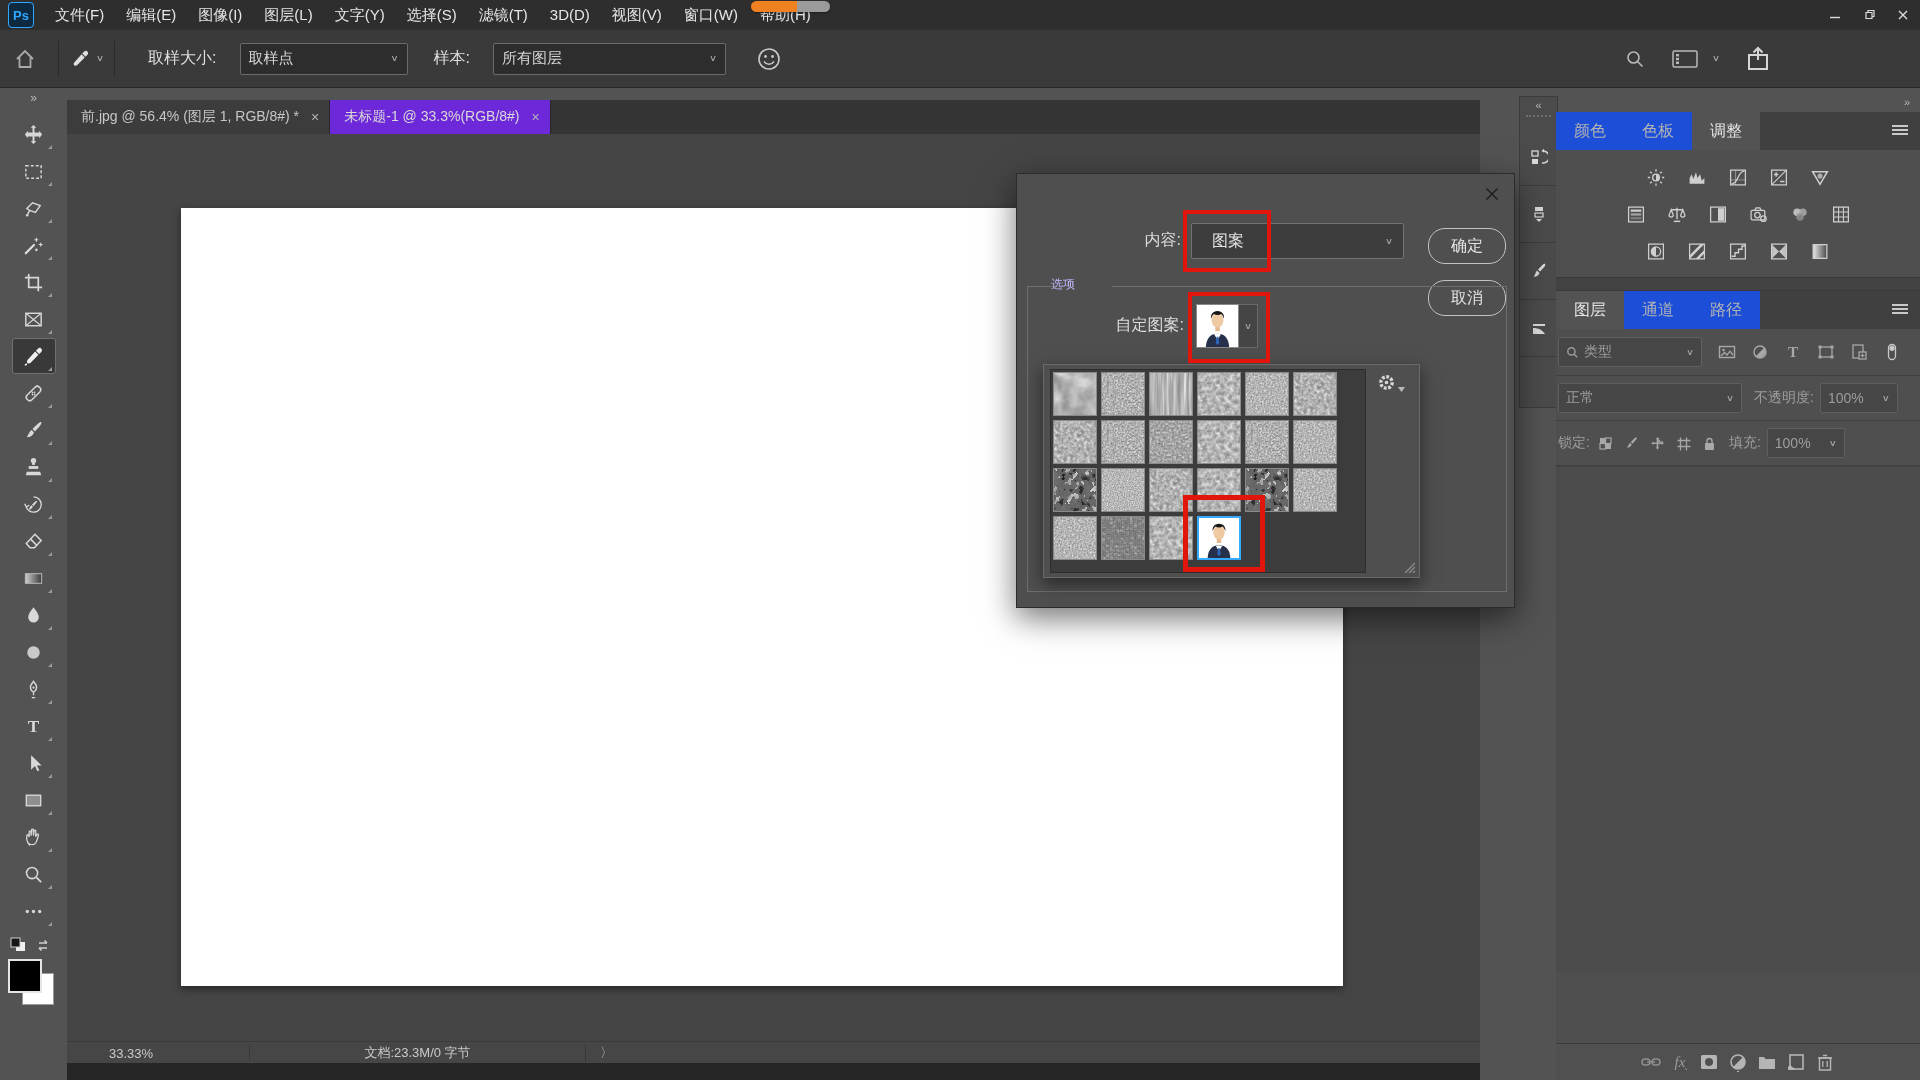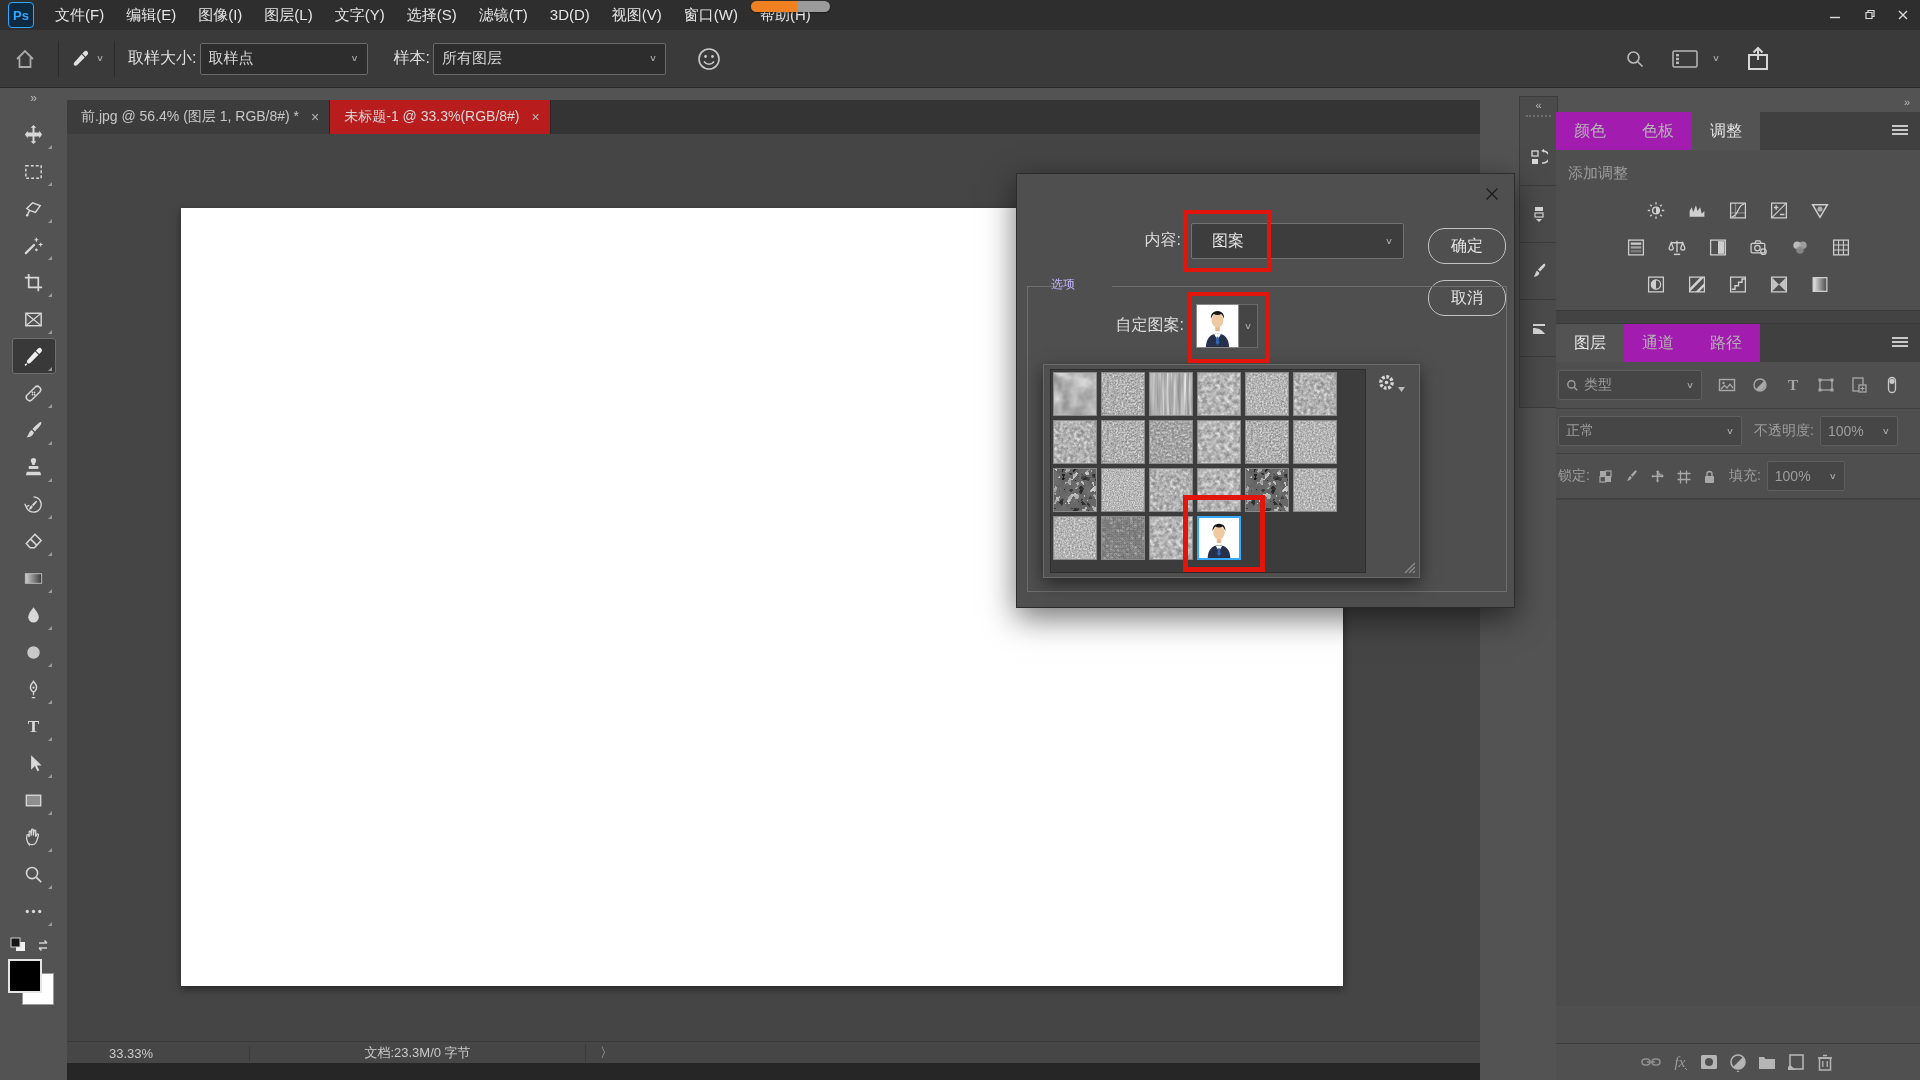--- a/index.html
+++ b/index.html
@@ -12,50 +12,50 @@
            color:#31a8ff;font-size:13px;font-weight:bold;display:flex;align-items:center;justify-content:center}
   .menu-item{padding:0 11px;font-size:15px;color:#e6e6e6;line-height:30px;position:relative;white-space:nowrap}
   .menu-pill{position:absolute;left:2px;top:1px;width:108%;height:11px;border-radius:6px;z-index:5;
              box-shadow:0 1px 2px rgba(0,0,0,.4)}
   #win-controls{position:absolute;right:0;top:0;height:30px;display:flex;z-index:45}
   .winbtn{width:34px;height:30px;display:flex;align-items:center;justify-content:center}
   
   #optionsbar{position:absolute;left:0;top:30px;width:1920px;height:57px;background:#3a3a3a;
               border-bottom:1px solid #282828;display:flex;align-items:center;z-index:30}
   .osep{width:1px;height:36px;background:#2a2a2a;margin:0 10px}
-  .olabel{font-size:16px;color:#dedede;margin:0 3px;white-space:nowrap}
+  .olabel{font-size:16px;color:#dedede;margin:0 23px;white-space:nowrap}
   .ofield{height:30px;background:#2d2d2d;border:1px solid #6b6b6b;border-radius:2px;display:flex;
           align-items:center;justify-content:space-between;font-size:15px;color:#d6d6d6;padding:0 8px}
   .chev{font-size:11px;color:#a9a9a9;transform:scaleY(.8)}
   
   #toolbar{position:absolute;left:0;top:87px;width:67px;height:993px;background:#535353;z-index:20}
   .tool{width:44px;height:36px;margin:1px auto;display:flex;align-items:center;justify-content:center;position:relative;border-radius:3px}
   .tool.selected{background:#393939;box-shadow:inset 0 0 0 1px #6e6e6e}
   .tool .corner{position:absolute;right:4px;bottom:3px;width:0;height:0;border-left:4px solid transparent;border-bottom:4px solid #9b9b9b}
   
   #docwin{position:absolute;left:67px;top:100px;width:1413px;height:963px;background:#454545;z-index:10}
   #tabbar{position:absolute;left:0;top:0;width:100%;height:34px;background:#343434;display:flex}
   .doctab{height:34px;display:flex;align-items:center;padding:0 10px 0 14px;font-size:14px;color:#c7c7c7;
           border-right:1px solid #272727;background:#3c3c3c;white-space:nowrap}
-  .doctab.active{background:#b91c1c;color:#d9d9d9}
+  .doctab.active{background:#6d28d9;color:#d9d9d9}
   .tab-close{margin-left:12px;color:#b5b5b5;font-size:14px}
   #canvas{position:absolute;left:114px;top:108px;width:1162px;height:778px;background:#ffffff;
           box-shadow:0 3px 8px rgba(0,0,0,.45)}
   #statusbar{position:absolute;left:0;top:941px;width:100%;height:22px;background:#464646;display:flex;
              align-items:center;font-size:13px;color:#c9c9c9;border-top:1px solid #3a3a3a}
   #statusbar .cell-zoom{width:140px;padding-left:42px;border-right:1px solid #393939}
   #statusbar .cell-doc{width:335px;text-align:center;border-right:1px solid #393939}
   #bottomstrip{position:absolute;left:0;top:963px;width:100%;height:18px;background:#262626}
   
   #dockstrip{position:absolute;left:1519px;top:96px;width:37px;height:310px;background:#4b4b4b;border:1px solid #3c3c3c;z-index:15}
   .dockcell{height:56px;border-bottom:1px solid #3c3c3c;display:flex;align-items:center;justify-content:center}
   
   #rightpanels{position:absolute;left:1556px;top:96px;width:364px;height:984px;background:#4f4f4f;z-index:15}
   .ptabs{height:38px;background:#404040;display:flex;align-items:flex-end;position:relative}
-  .ptab{height:38px;line-height:38px;padding:0 18px;font-size:16px;color:#b3b3b3;background:#a21caf}
+  .ptab{height:38px;line-height:38px;padding:0 18px;font-size:16px;color:#b3b3b3;background:#1d4ed8}
   .ptab.active{background:#535353;color:#e3e3e3}
   .hamb{position:absolute;right:10px;top:12px}
   .adj-row{display:flex;justify-content:center;gap:17px;margin-bottom:15px}
   .adj-icon{width:24px;height:22px;display:flex;align-items:center;justify-content:center}
   .lfield{background:#464646;border:1px solid #5f5f5f;border-radius:2px;color:#9d9d9d;font-size:14px;
           display:flex;align-items:center;justify-content:space-between;padding:0 7px;height:28px}
   .llabel{font-size:14px;color:#9d9d9d;white-space:nowrap}
   #pbottom{position:absolute;left:0;bottom:0;width:364px;height:36px;background:#505050;border-top:1px solid #3b3b3b;
            display:flex;align-items:center;justify-content:center;gap:9px}
   
@@ -521,21 +521,20 @@
     <div class="ptabs" id="adj-tabs">
         <div class="ptab">颜色</div>
         <div class="ptab">色板</div>
         <div class="ptab active">调整</div>
         <div class="hamb">
           <svg width="20" height="14" viewBox="0 0 20 14">
             <path d="M2 2h16M2 6h16M2 10h16" stroke="#c9c9c9" stroke-width="1.8"></path>
           </svg>
         </div>
       </div>
-    <div style="padding:14px 0 0 12px;font-size:15px;color:#9d9d9d">添加调整</div>
     <div id="adj-rows" style="margin-top:16px">
         <div class="adj-row">
           <div class="adj-icon">
             <svg width="20" height="19" viewBox="0 0 18 18">
               <circle cx="9" cy="9" r="3.2" fill="none" stroke="#cfcfcf" stroke-width="1.3"></circle>
               <path d="M9 1.2v2.2M9 14.6v2.2M1.2 9h2.2M14.6 9h2.2M3.5 3.5L5 5M13 13l1.5 1.5M14.5 3.5L13 5M5 13l-1.5 1.5" stroke="#cfcfcf" stroke-width="1.3"></path>
               <path d="M9 5.8a3.2 3.2 0 010 6.4z" fill="#cfcfcf"></path>
             </svg>
           </div>
           <div class="adj-icon">

